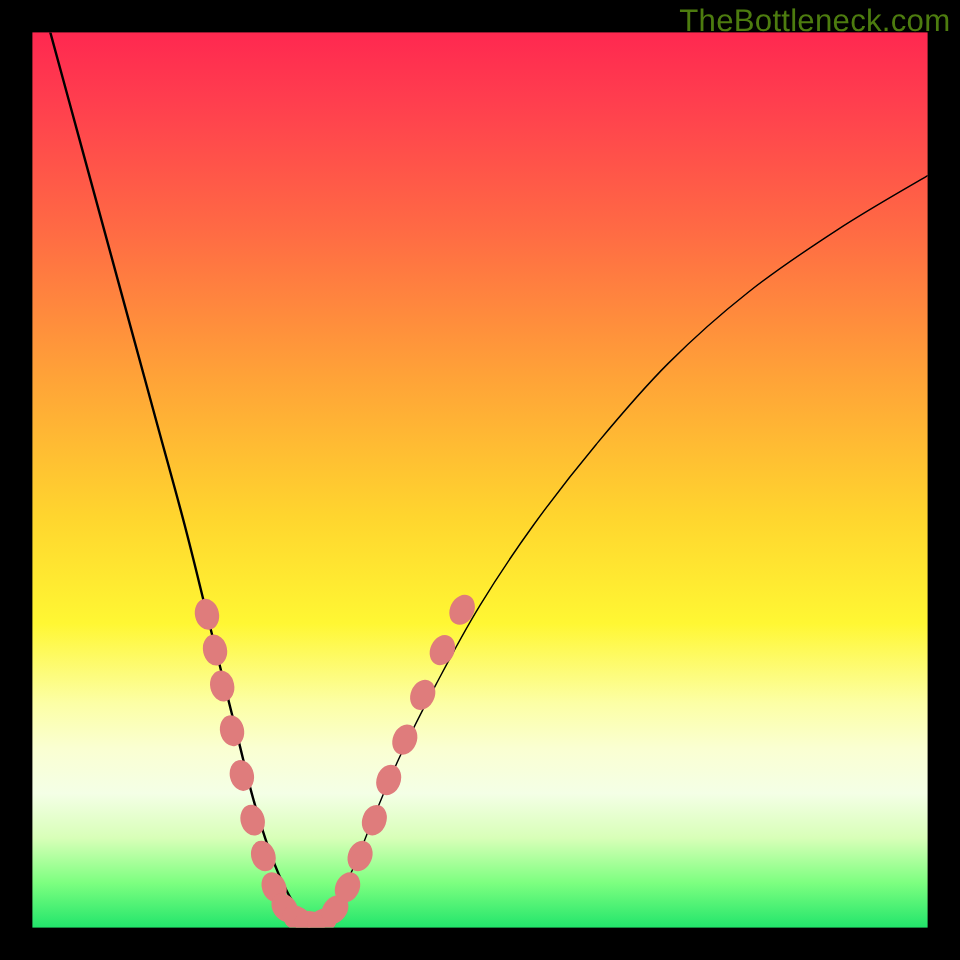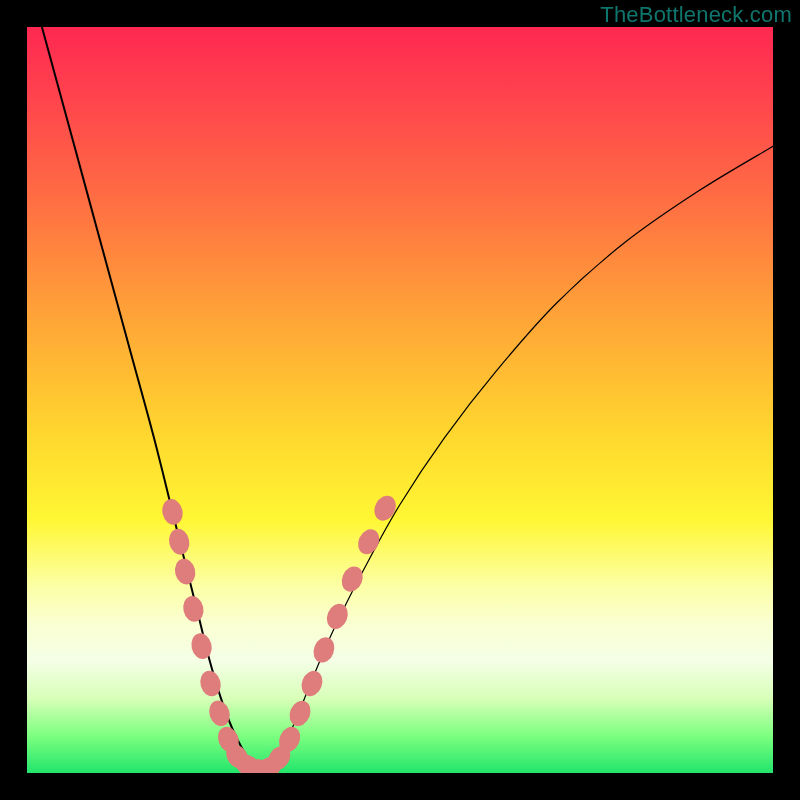--- a/index.html
+++ b/index.html
@@ -8,23 +8,23 @@
     position: relative;
     width: 800px;
     height: 800px;
     background: #000;
   }
   .watermark {
     position: absolute;
     top: 2px;
     right: 8px;
     font-family: Arial, Helvetica, sans-serif;
-    font-size: 22px;
+    font-size: 26px;
     font-weight: 500;
-    color: #0f766e;
+    color: #4d7c0f;
     letter-spacing: 0.2px;
     z-index: 20;
   }
   .plot-area {
     position: absolute;
     left: 27px;
     top: 27px;
     width: 746px;
     height: 746px;
     background: linear-gradient(to bottom,

